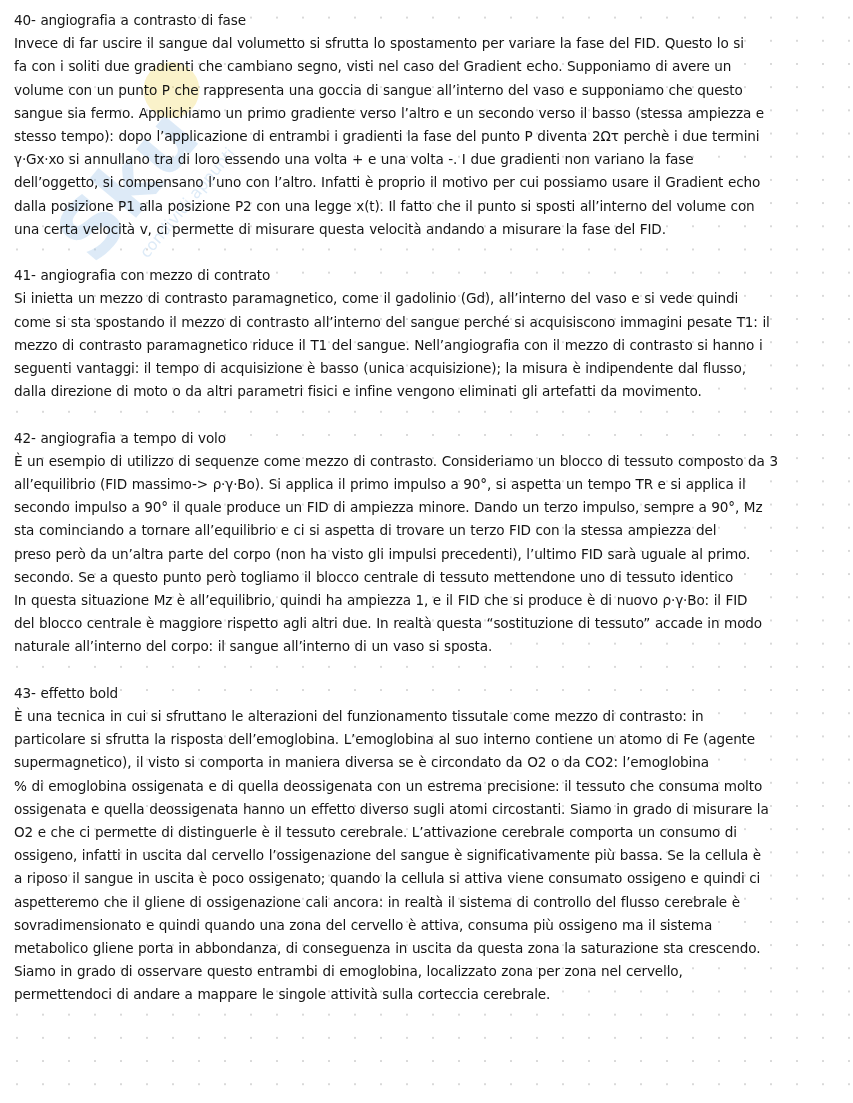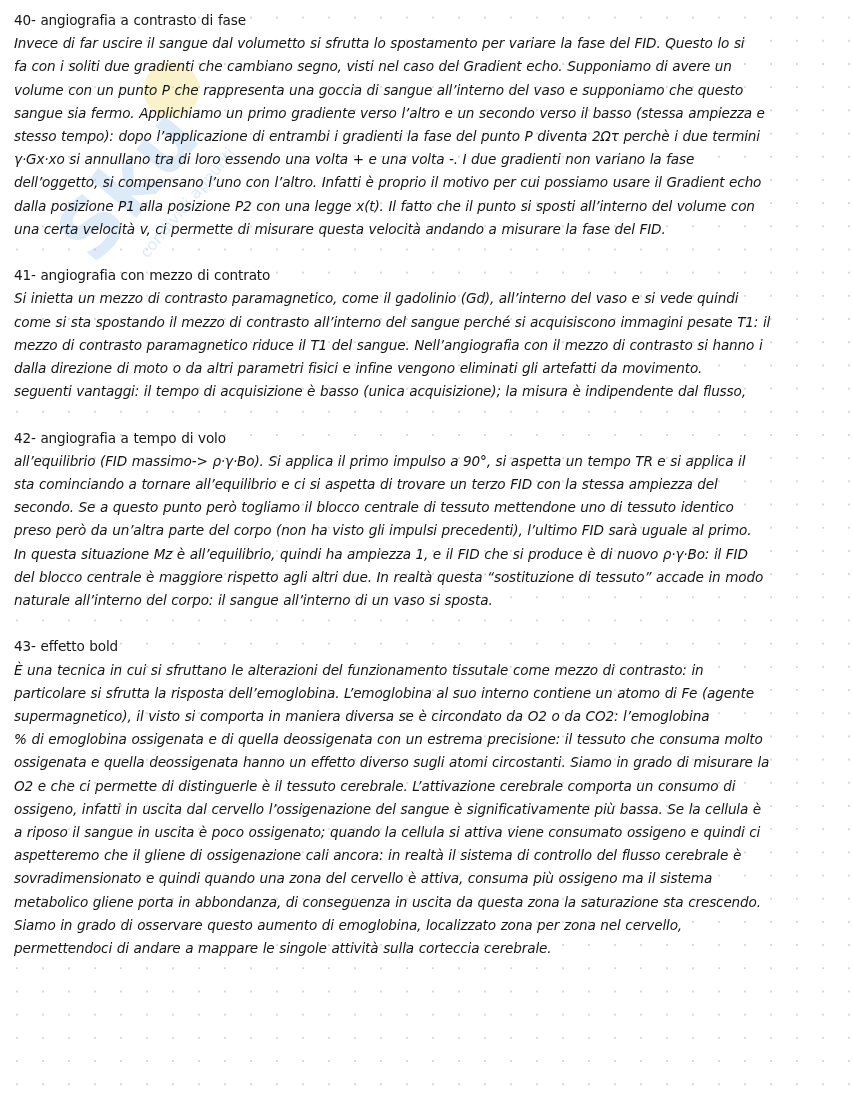--- a/index.html
+++ b/index.html
@@ -18,21 +18,21 @@
     pointer-events: none; opacity: 0.35;
   }
   .page {
     position: absolute; left: 14px; top: 9px; width: 830px;
     font-size: 13.6px; line-height: 23.2px; letter-spacing: -0.15px;
     word-spacing: 0.5px;
   }
   .section { margin: 0 0 23.2px 0; }
   .heading { display: block; }
   .para { display: block; text-align: justify; }
-  .line { display: block; white-space: nowrap; font-style: italic; }
+  .line { display: block; white-space: nowrap; }
 </style>
 </head>
 <body>
 
 <svg class="watermark" viewBox="0 0 260 260">
   <g transform="rotate(-50 130 130)">
     <text x="20" y="150" font-family="DejaVu Sans, sans-serif" font-size="80" font-weight="bold" fill="#9fc6ea">Sku</text>
     <circle cx="205" cy="95" r="28" fill="#f3dc6a"></circle>
     <text x="60" y="185" font-family="DejaVu Sans, sans-serif" font-size="16" fill="#9fc6ea">condividi appunti</text>
   </g>
@@ -54,50 +54,52 @@
       <span class="line">una certa velocità v, ci permette di misurare questa velocità andando a misurare la fase del FID.</span>
     </div>
   </div>
 
   <div class="section">
     <span class="heading">41- angiografia con mezzo di contrato</span>
     <div class="para">
       <span class="line">Si inietta un mezzo di contrasto paramagnetico, come il gadolinio (Gd), all’interno del vaso e si vede quindi</span>
       <span class="line">come si sta spostando il mezzo di contrasto all’interno del sangue perché si acquisiscono immagini pesate T1: il</span>
       <span class="line">mezzo di contrasto paramagnetico riduce il T1 del sangue. Nell’angiografia con il mezzo di contrasto si hanno i</span>
+      <span class="line">seguenti vantaggi: il tempo di acquisizione è basso (unica acquisizione); la misura è indipendente dal flusso,</span>
       <span class="line">dalla direzione di moto o da altri parametri fisici e infine vengono eliminati gli artefatti da movimento.</span>
-      <span class="line">seguenti vantaggi: il tempo di acquisizione è basso (unica acquisizione); la misura è indipendente dal flusso,</span>
     </div>
   </div>
 
   <div class="section">
     <span class="heading">42- angiografia a tempo di volo</span>
     <div class="para">
+      <span class="line">È un esempio di utilizzo di sequenze come mezzo di contrasto. Consideriamo un blocco di tessuto composto da 3</span>
       <span class="line">all’equilibrio (FID massimo-&gt; ρ·γ·Bo). Si applica il primo impulso a 90°, si aspetta un tempo TR e si applica il</span>
+      <span class="line">secondo impulso a 90° il quale produce un FID di ampiezza minore. Dando un terzo impulso, sempre a 90°, Mz</span>
       <span class="line">sta cominciando a tornare all’equilibrio e ci si aspetta di trovare un terzo FID con la stessa ampiezza del</span>
+      <span class="line">preso però da un’altra parte del corpo (non ha visto gli impulsi precedenti), l’ultimo FID sarà uguale al primo.</span>
       <span class="line">secondo. Se a questo punto però togliamo il blocco centrale di tessuto mettendone uno di tessuto identico</span>
-      <span class="line">preso però da un’altra parte del corpo (non ha visto gli impulsi precedenti), l’ultimo FID sarà uguale al primo.</span>
       <span class="line">In questa situazione Mz è all’equilibrio, quindi ha ampiezza 1, e il FID che si produce è di nuovo ρ·γ·Bo: il FID</span>
       <span class="line">del blocco centrale è maggiore rispetto agli altri due. In realtà questa “sostituzione di tessuto” accade in modo</span>
       <span class="line">naturale all’interno del corpo: il sangue all’interno di un vaso si sposta.</span>
     </div>
   </div>
 
   <div class="section">
     <span class="heading">43- effetto bold</span>
     <div class="para">
       <span class="line">È una tecnica in cui si sfruttano le alterazioni del funzionamento tissutale come mezzo di contrasto: in</span>
       <span class="line">particolare si sfrutta la risposta dell’emoglobina. L’emoglobina al suo interno contiene un atomo di Fe (agente</span>
       <span class="line">supermagnetico), il visto si comporta in maniera diversa se è circondato da O2 o da CO2: l’emoglobina</span>
       <span class="line">% di emoglobina ossigenata e di quella deossigenata con un estrema precisione: il tessuto che consuma molto</span>
       <span class="line">ossigenata e quella deossigenata hanno un effetto diverso sugli atomi circostanti. Siamo in grado di misurare la</span>
       <span class="line">O2 e che ci permette di distinguerle è il tessuto cerebrale. L’attivazione cerebrale comporta un consumo di</span>
       <span class="line">ossigeno, infatti in uscita dal cervello l’ossigenazione del sangue è significativamente più bassa. Se la cellula è</span>
       <span class="line">a riposo il sangue in uscita è poco ossigenato; quando la cellula si attiva viene consumato ossigeno e quindi ci</span>
       <span class="line">aspetteremo che il gliene di ossigenazione cali ancora: in realtà il sistema di controllo del flusso cerebrale è</span>
       <span class="line">sovradimensionato e quindi quando una zona del cervello è attiva, consuma più ossigeno ma il sistema</span>
       <span class="line">metabolico gliene porta in abbondanza, di conseguenza in uscita da questa zona la saturazione sta crescendo.</span>
-      <span class="line">Siamo in grado di osservare questo aumento di emoglobina, localizzato zona per zona nel cervello,</span>
+      <span class="line">Siamo in grado di osservare questo entrambi di emoglobina, localizzato zona per zona nel cervello,</span>
       <span class="line">permettendoci di andare a mappare le singole attività sulla corteccia cerebrale.</span>
     </div>
   </div>
 
 </div>
 
 </body></html>

